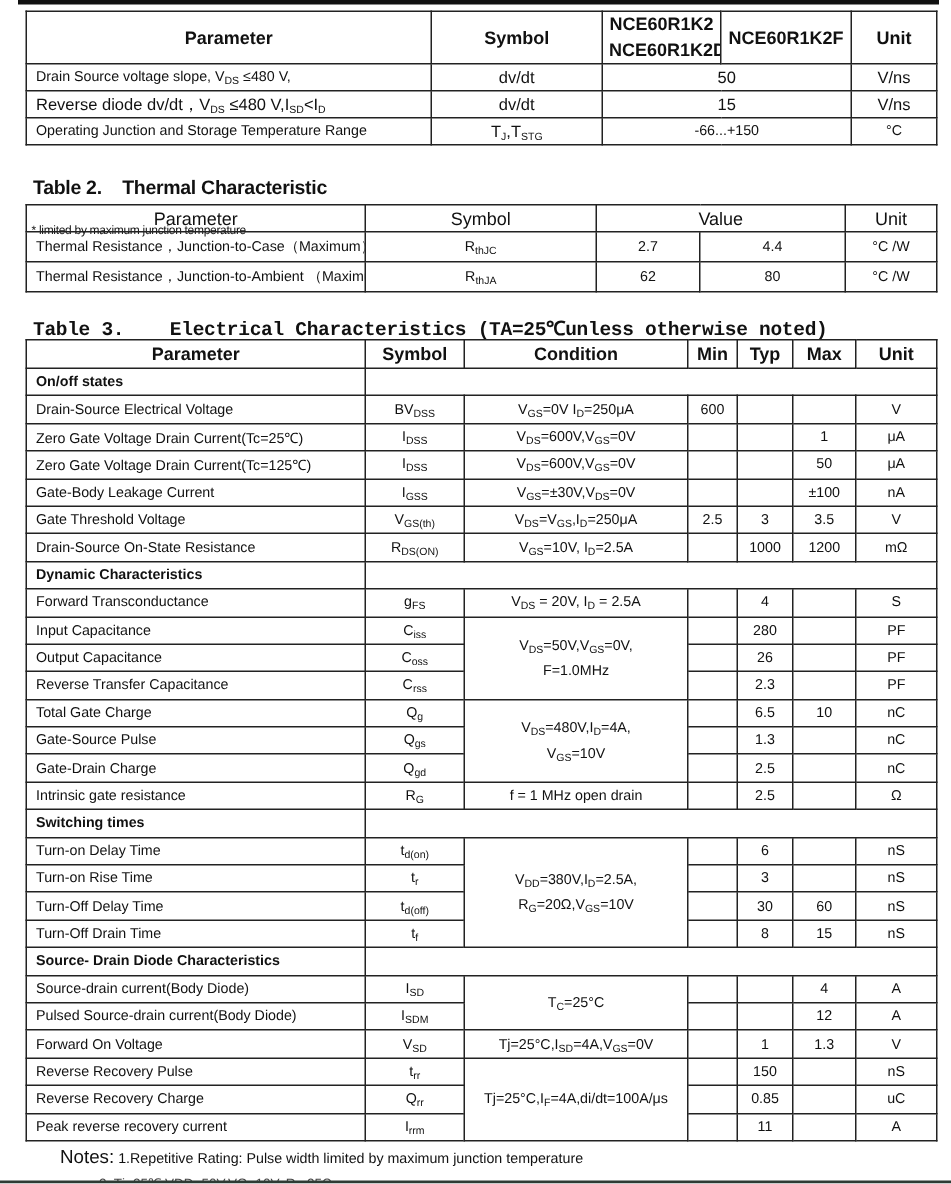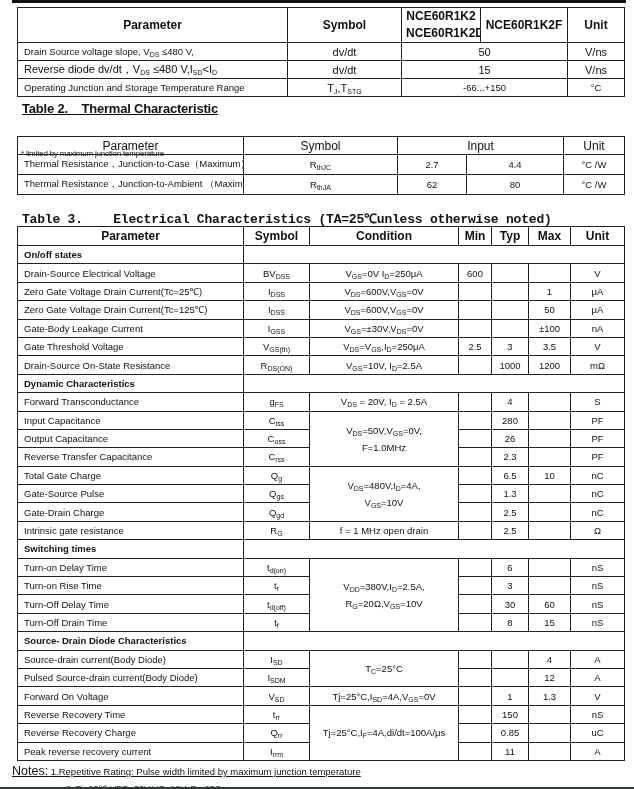--- a/index.html
+++ b/index.html
@@ -13,29 +13,29 @@
   .c { text-align:center; }
   .l { text-align:left; padding-left:6px; }
   sub { font-size:7px; vertical-align:-2px; line-height:0; }
   .section td { font-weight:bold; font-size:9.5px; }
   #t1 { left:17px; top:7px; width:607px; }
   #t1 th { height:34px; font-size:12px; line-height:17px; }
   #t1 td { height:17px; }
   #t1 td.big { font-size:11px; }
   .footnote { position:absolute; left:21px; top:101px; font-size:8px; letter-spacing:-0.2px;margin-top:48px; }
   .caption { position:absolute; left:22px; font-size:13px; font-weight:bold; letter-spacing:-0.2px; }
-  #cap2 { top:101px;text-decoration:underline; }
+  #cap2 { top:117px; }
   #cap3 { top:209px;font-family:Liberation Mono, monospace; }
   #t2 { left:17px; top:136px; width:607px; }
   #t2 th { height:17px; }
   #t2 td { height:19px; }
   #t3 { left:17px; top:226px; width:607px; }
   #t3 th { height:18px; }
   #t3 td { height:17.4px; }
-  .notes { position:absolute; left:12px; top:764px; font-size:9.5px;text-decoration:underline; }
+  .notes { position:absolute; left:40px; top:764px; font-size:9.5px; }
   .notes .lbl { font-size:12.5px; }
   .notes2 { position:absolute; left:66px; top:782px; font-size:9px; color:#444; clip-path: inset(0 0 55% 0); }
 </style>
 </head>
 <body>
 
 <div class="topbar"></div>
 
 <table id="t1">
   <colgroup>
@@ -82,21 +82,21 @@
       <col style="width:226px">
       <col style="width:154px">
       <col style="width:69px">
       <col style="width:97px">
       <col style="width:61px">
     </colgroup>
   <tbody>
       <tr>
     <th style="font-weight:normal">Parameter</th>
     <th style="font-weight:normal">Symbol</th>
-    <th style="font-weight:normal" colspan="2">Input</th>
+    <th style="font-weight:normal" colspan="2">Value</th>
     <th style="font-weight:normal">Unit</th>
   </tr>
   <tr>
     <td class="l">Thermal Resistance，Junction-to-Case（Maximum）</td>
     <td class="c"><span>R</span><sub>thJC</sub></td>
     <td class="c">2.7</td>
     <td class="c">4.4</td>
     <td class="c">°C /W</td>
   </tr>
   <tr>
@@ -323,21 +323,21 @@
       <tr>
         <td class="l">Forward On Voltage</td>
         <td class="c"><span>V</span><sub>SD</sub></td>
         <td class="c">Tj=25°C,I<sub>SD</sub>=4A,V<sub>GS</sub>=0V</td>
         <td class="c"></td>
         <td class="c">1</td>
         <td class="c">1.3</td>
         <td class="c">V</td>
       </tr>
       <tr>
-        <td class="l">Reverse Recovery Time</td>
+        <td class="l">Reverse Recovery Pulse</td>
         <td class="c"><span>t</span><sub>rr</sub></td>
         <td class="c" rowspan="3" style="line-height: 17px;">Tj=25°C,I<sub>F</sub>=4A,di/dt=100A/μs</td>
         <td class="c"></td>
         <td class="c">150</td>
         <td class="c"></td>
         <td class="c">nS</td>
       </tr>
       <tr>
         <td class="l">Reverse Recovery Charge</td>
         <td class="c"><span>Q</span><sub>rr</sub></td>

